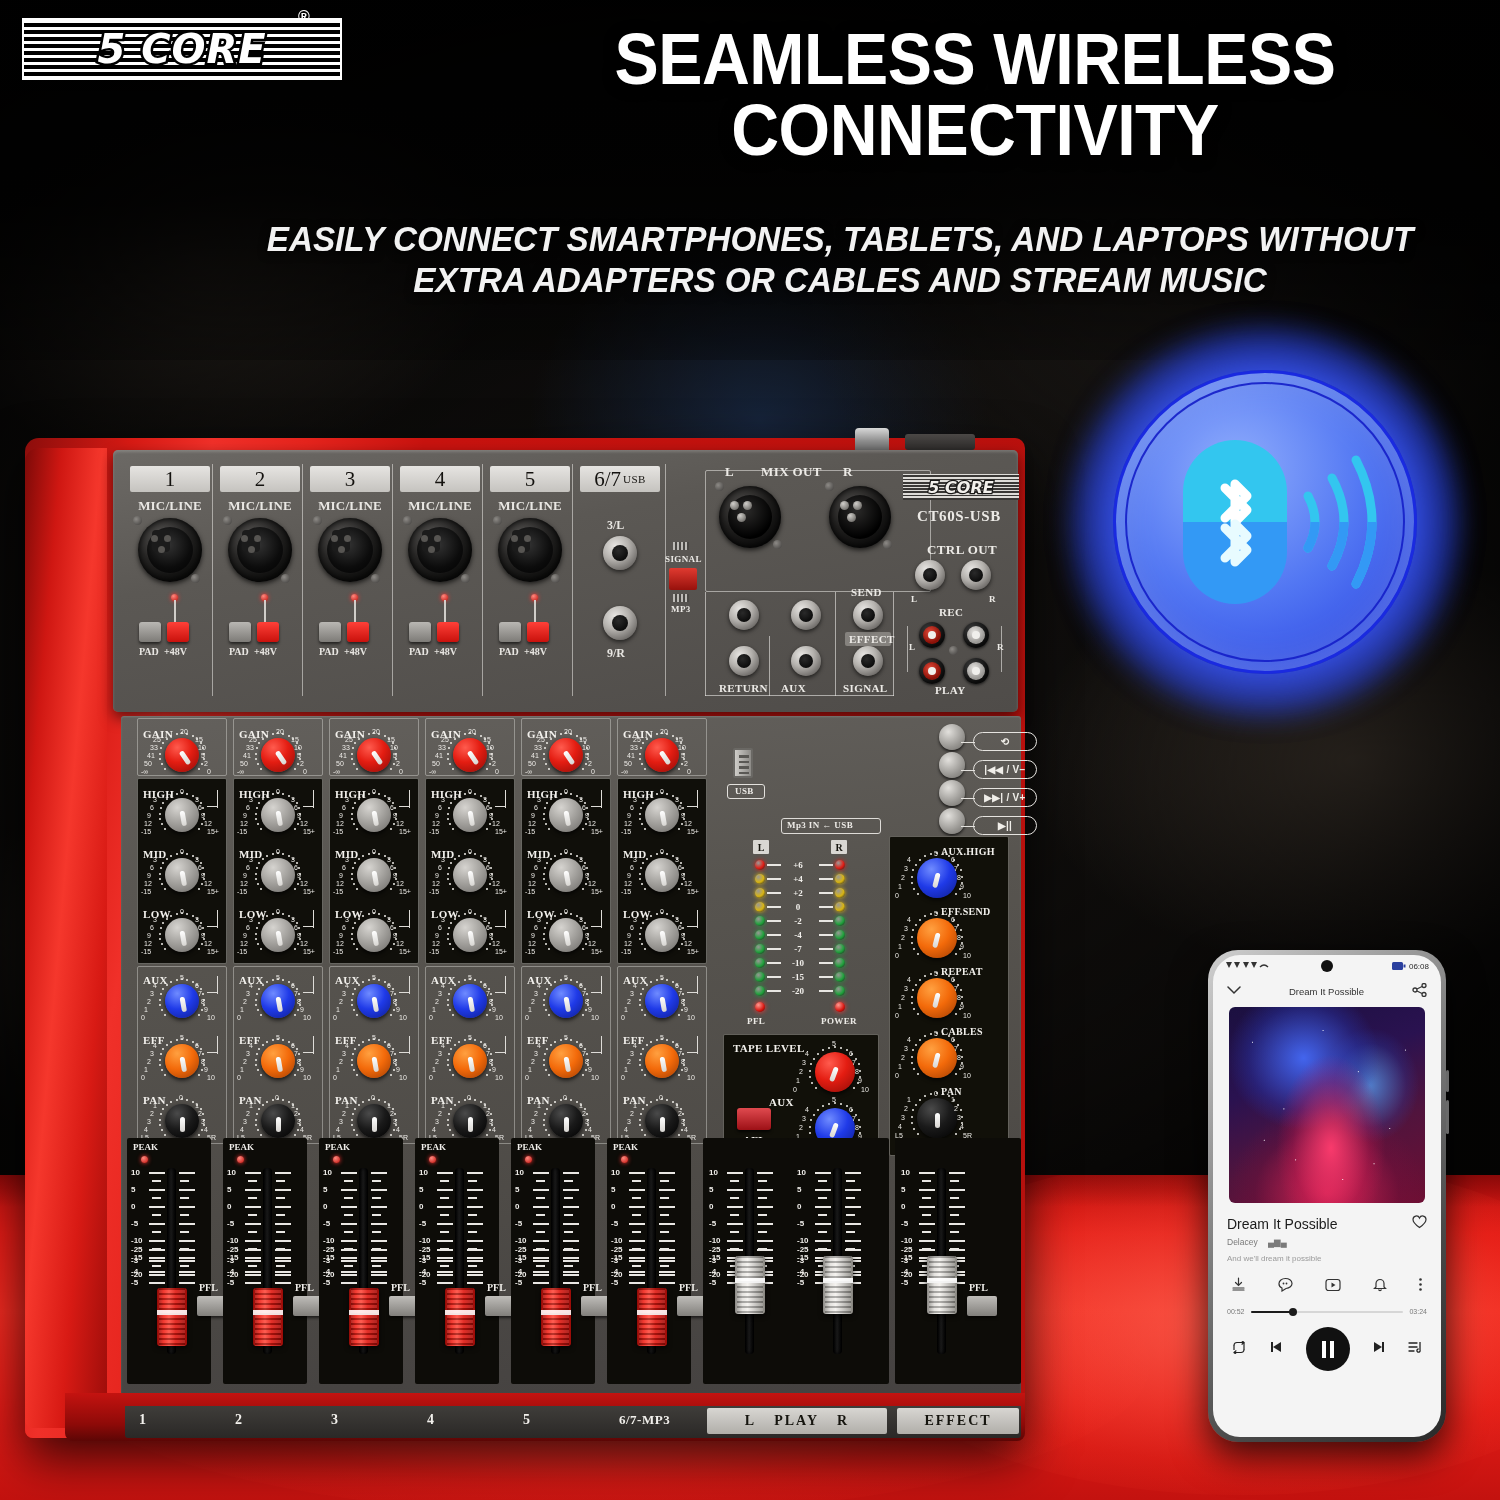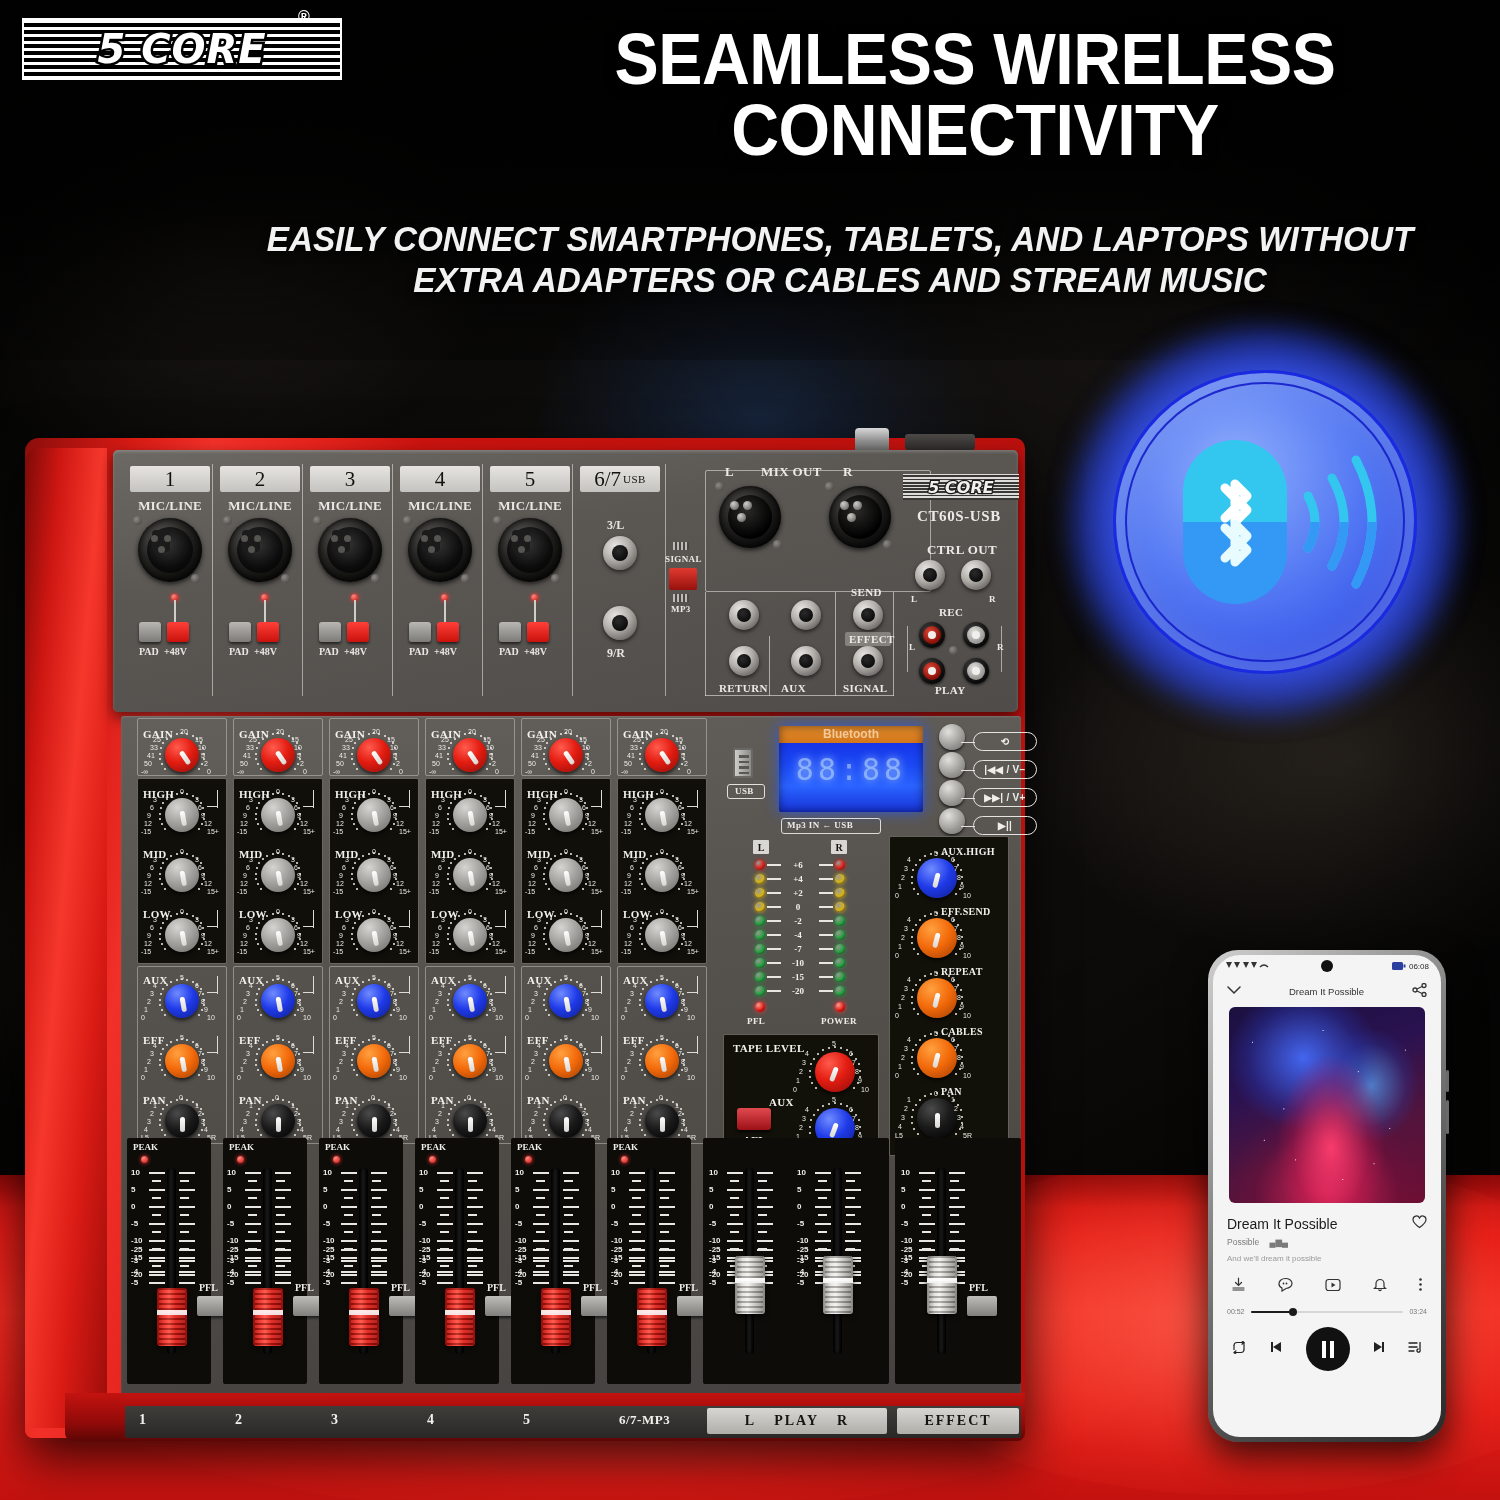--- a/index.html
+++ b/index.html
@@ -2323,24 +2323,20 @@
       </div>
       <div style="position: absolute; left: 602px; top: 4px; width: 290px; height: 120px;">
         <div class="usb-port" style="left: 10px; top: 28px;">
           <i style="top: 5px;"></i>
           <i style="top: 10.5px;"></i>
           <i style="top: 16px;"></i>
           <i style="top: 21.5px;"></i>
         </div>
         <div style="position: absolute; left: 4px; top: 64px; width: 38px; height: 15px; border: 1.2px solid rgb(227, 225, 221); border-radius: 3px;"></div>
         <div class="panel-lbl sz9" style="left: 12px; top: 66px;">USB</div>
-        <div class="lcd" style="left: 56px; top: 6px;">
-          <div class="bt-word">Bluetooth</div>
-          <div class="segs">88:88</div>
-        </div>
         <div style="position: absolute; left: 58px; top: 98px; width: 100px; height: 16px; border: 1.2px solid rgb(222, 220, 216); border-radius: 3px;"></div>
         <div class="panel-lbl sz9" style="left: 64px; top: 100px;">Mp3 IN ← USB</div>
         <div class="rnd-btn" style="left: 216px; top: 4px;"></div>
         <div style="position: absolute; left: 238px; top: 22px; width: 14px; height: 1.2px; background: rgb(228, 226, 222);"></div>
         <div class="pill" style="left: 250px; top: 12px; width: 64px;">⟲</div>
         <div class="rnd-btn" style="left: 216px; top: 32px;"></div>
         <div style="position: absolute; left: 238px; top: 50px; width: 14px; height: 1.2px; background: rgb(228, 226, 222);"></div>
         <div class="pill" style="left: 250px; top: 40px; width: 64px;">|◀◀ / V−</div>
         <div class="rnd-btn" style="left: 216px; top: 60px;"></div>
         <div style="position: absolute; left: 238px; top: 78px; width: 14px; height: 1.2px; background: rgb(228, 226, 222);"></div>
@@ -3249,21 +3245,21 @@
     <div class="songblock">
       <div style="display:flex;justify-content:space-between;align-items:center;">
         <div class="songtitle">Dream It Possible</div>
         <span>
           <svg width="15" height="14" viewBox="0 0 15 14">
               <path d="M7.5 12.5 C2 8.5 1 6 1 4.4 A3.4 3.4 0 0 1 7.5 3 A3.4 3.4 0 0 1 14 4.4 C14 6 13 8.5 7.5 12.5Z" fill="none" stroke="#333" stroke-width="1.2"></path>
             </svg>
         </span>
       </div>
       <div class="artist">
-        <span>Possible</span>
+        <span>Delacey</span>
         <span style="margin-left:8px;">▄▆▄</span>
       </div>
       <div class="lyric">And we'll dream it possible</div>
     </div>
     <div class="iconrow">
       <span><svg width="15" height="15" viewBox="0 0 15 15">
             <path d="M7.5 1 V8 M4.5 5.5 L7.5 8.5 L10.5 5.5 M2 11 H13 M2 13 H13" fill="none" stroke="#333" stroke-width="1.2" stroke-linecap="round"></path>
           </svg></span>
       <span><svg width="16" height="15" viewBox="0 0 16 15">
             <path d="M1 6.5 A6.5 5 0 1 1 8 11.5 L4 14 V11 A6.5 5 0 0 1 1 6.5Z" fill="none" stroke="#333" stroke-width="1.2"></path>

